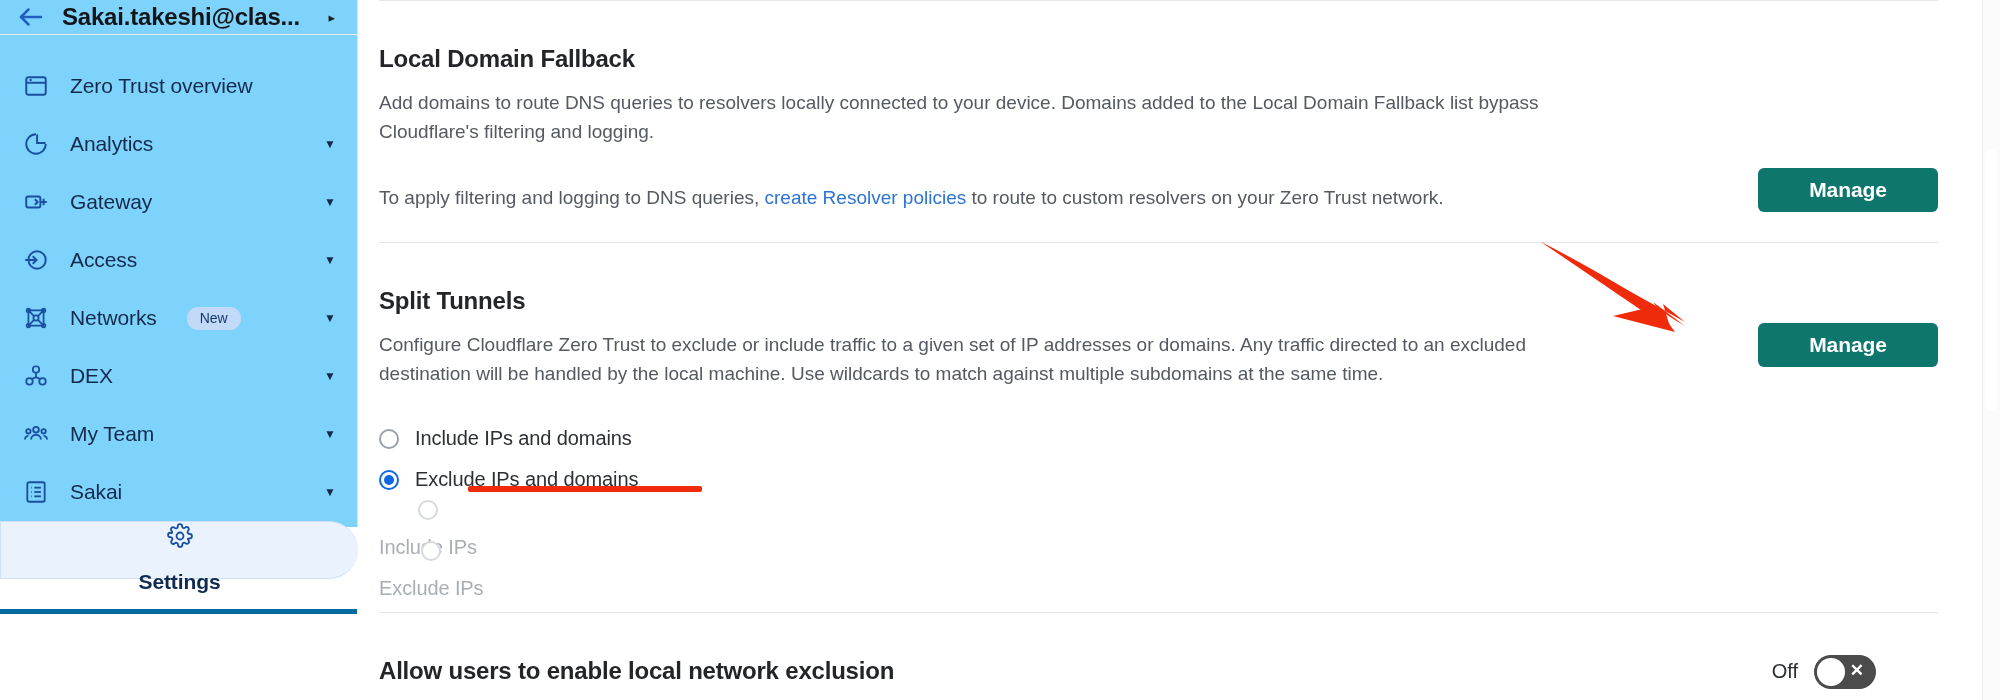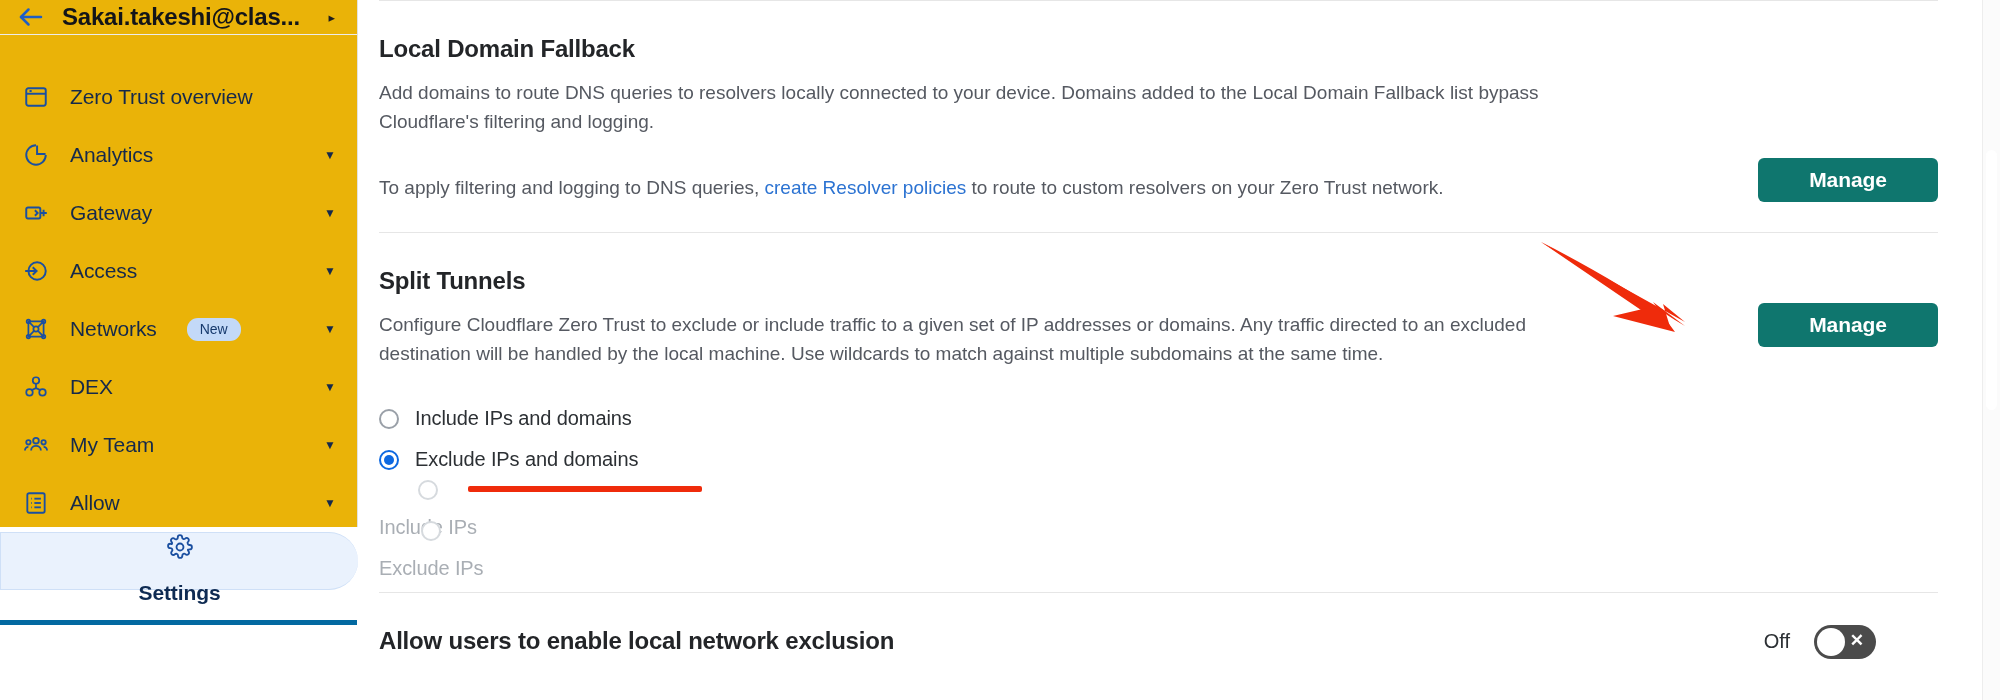--- a/index.html
+++ b/index.html
@@ -13,27 +13,26 @@
     position: relative;
     width: 2000px; height: 700px;
     display: flex;
     background: #ffffff;
   }
 
   
   .sidebar {
     width: 358px;
     height: 527px;
-    background: #eab308;
+    background: #7dd3fc;
     border-right: 1px solid #e2e2e2;
     display: flex;
     flex-direction: column;
     flex: 0 0 358px;
     position: relative;
-    gap: 11px;
   }
   .account-row {
     height: 85px;
     display: flex;
     align-items: center;
     padding: 0 22px 0 14px;
     border-bottom: 1px solid #ececec;
     gap: 14px;
   }
   .back-arrow {
@@ -120,21 +119,21 @@
     position: relative;
     background: #ffffff;
     overflow: hidden;
   }
   .main-inner {
     padding-left: 21px;
     padding-right: 62px;
   }
   .section {
     border-bottom: 1px solid #e6e6e6;
-    padding: 0 0 0 0;
+    padding: 10px 0 0 0;
   }
   .section-pad {
     padding: 34px 0 30px 0;
   }
   .sec-title {
     font-size: 24px;
     font-weight: 700;
     color: #232528;
     letter-spacing: -0.2px;
     margin-bottom: 16px;
@@ -210,21 +209,21 @@
   .radio-label {
     font-size: 20px;
     color: #2c3034;
     letter-spacing: -0.1px;
   }
   .radio-label.disabled { color: #a9aeb4; }
 
   .toggle-row {
     display: flex;
     align-items: flex-end;
-    gap: 24px;
+    gap: 16px;
     position: absolute;
     right: 62px;
     bottom: -4px;
     margin-left: 46px;
   }
   .toggle-label {
     font-size: 20px;
     color: #2c3034;
     padding-bottom: 6px;
   }
@@ -413,21 +412,21 @@
               <rect x="4" y="3" width="16" height="18" rx="1.6"></rect>
               <line x1="8" y1="8" x2="8" y2="8"></line>
               <line x1="10.5" y1="8" x2="16.5" y2="8"></line>
               <line x1="10.5" y1="12" x2="16.5" y2="12"></line>
               <line x1="10.5" y1="16" x2="16.5" y2="16"></line>
               <line x1="7.6" y1="8" x2="8.2" y2="8"></line>
               <line x1="7.6" y1="12" x2="8.2" y2="12"></line>
               <line x1="7.6" y1="16" x2="8.2" y2="16"></line>
             </svg>
         </span>
-        <span class="nav-label">Allow</span>
+        <span class="nav-label">Sakai</span>
         <span class="nav-caret">▼</span>
       </div>
 
       <div class="nav-item active">
         <span class="nav-icon">
           <svg width="26" height="26" viewBox="0 0 24 24" fill="none" stroke="currentColor" stroke-width="1.7">
               <circle cx="12" cy="12" r="3.2"></circle>
               <path d="M19.4 14a1.6 1.6 0 0 0 .32 1.77l.06.06a2 2 0 1 1-2.83 2.83l-.06-.06a1.6 1.6 0 0 0-1.77-.32 1.6 1.6 0 0 0-.97 1.47V20a2 2 0 1 1-4 0v-.1A1.6 1.6 0 0 0 9.1 18.4a1.6 1.6 0 0 0-1.77.32l-.06.06a2 2 0 1 1-2.83-2.83l.06-.06A1.6 1.6 0 0 0 4.82 14a1.6 1.6 0 0 0-1.47-.97H3a2 2 0 1 1 0-4h.1A1.6 1.6 0 0 0 4.6 9.1a1.6 1.6 0 0 0-.32-1.77l-.06-.06a2 2 0 1 1 2.83-2.83l.06.06A1.6 1.6 0 0 0 8.9 4.82h.08A1.6 1.6 0 0 0 9.95 3.35V3a2 2 0 1 1 4 0v.1a1.6 1.6 0 0 0 .97 1.47 1.6 1.6 0 0 0 1.77-.32l.06-.06a2 2 0 1 1 2.83 2.83l-.06.06A1.6 1.6 0 0 0 19.2 9.1v.08a1.6 1.6 0 0 0 1.47.97H21a2 2 0 1 1 0 4h-.1a1.6 1.6 0 0 0-1.5.85z"></path>
             </svg>
         </span>

